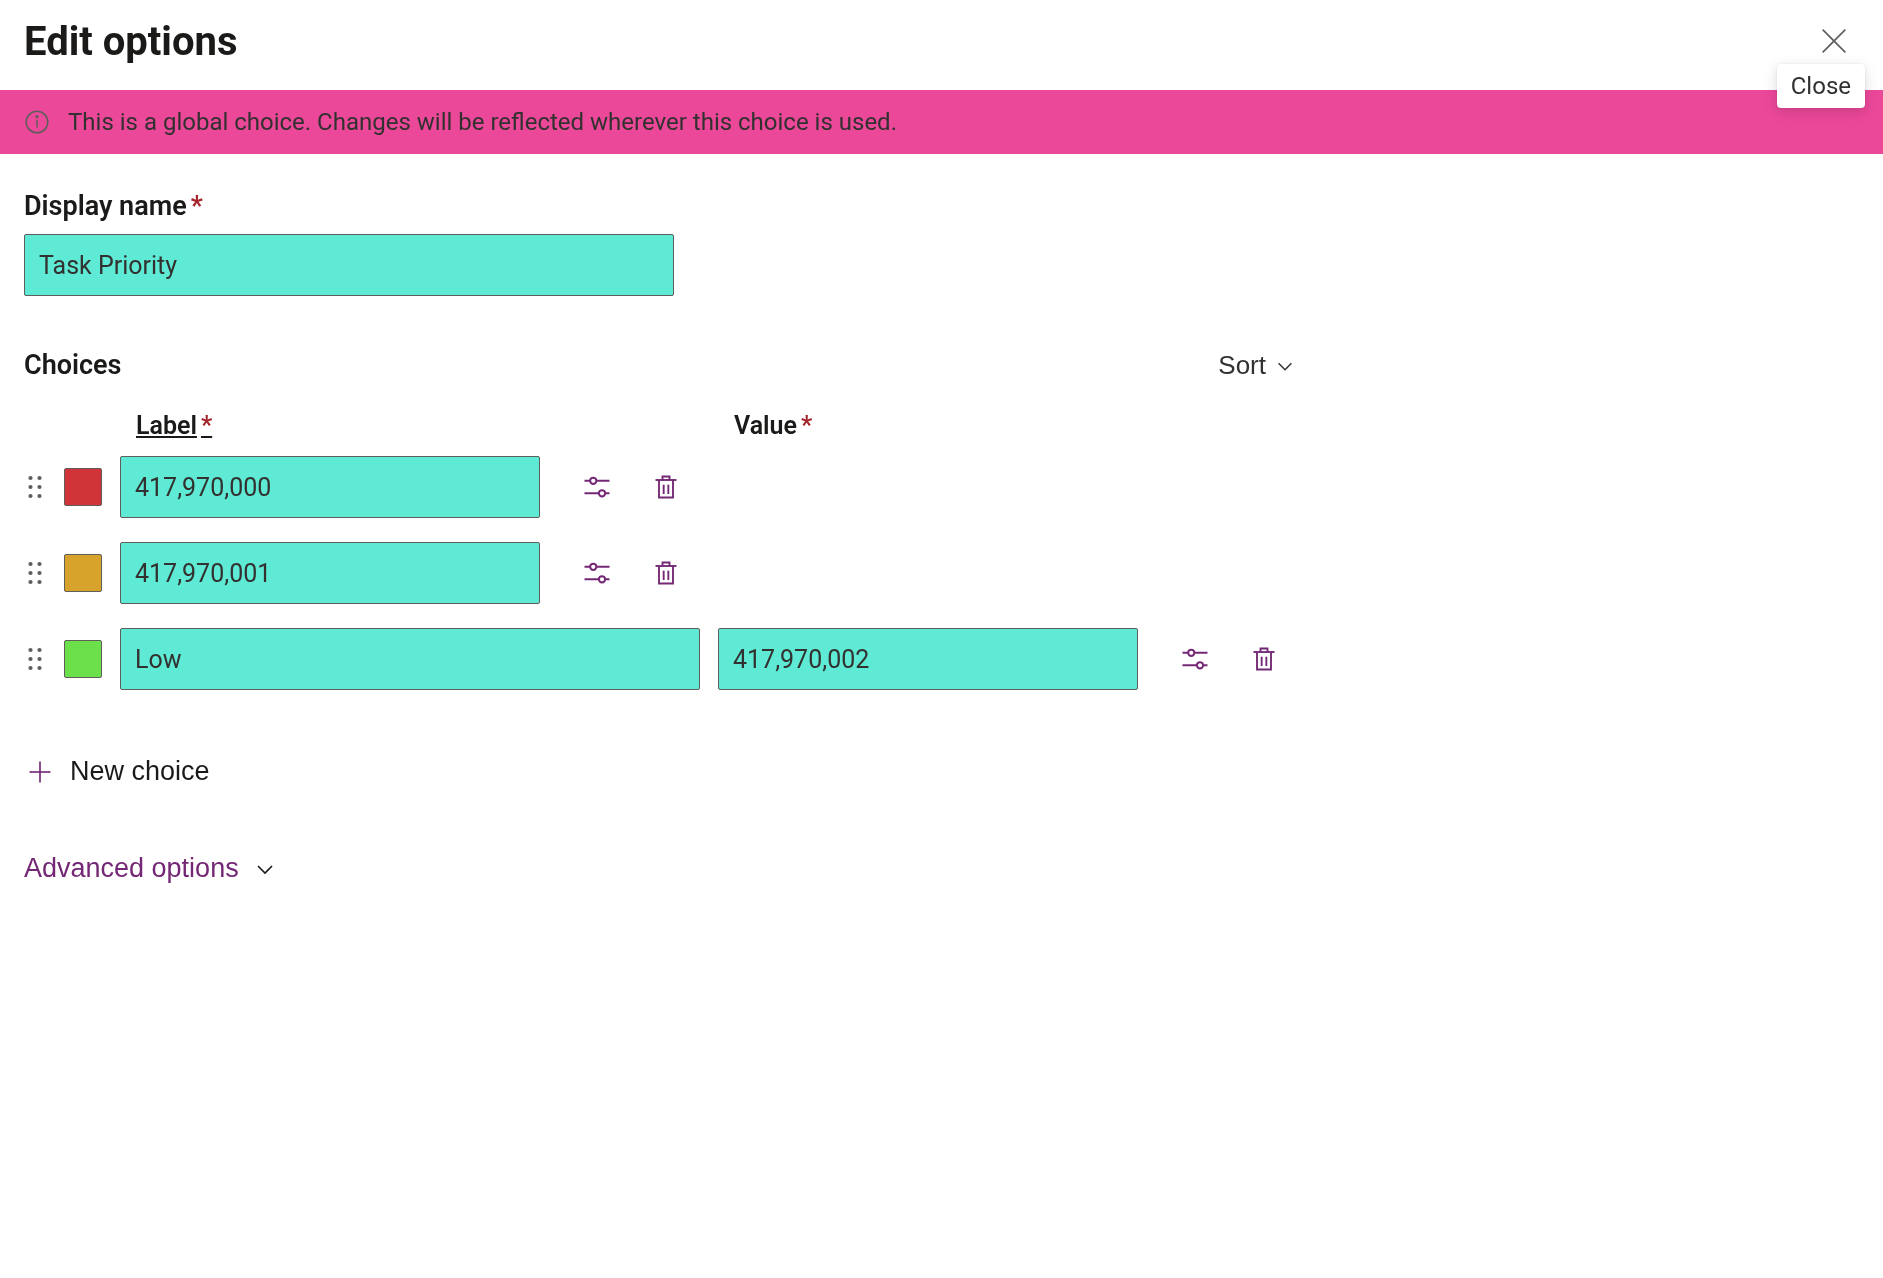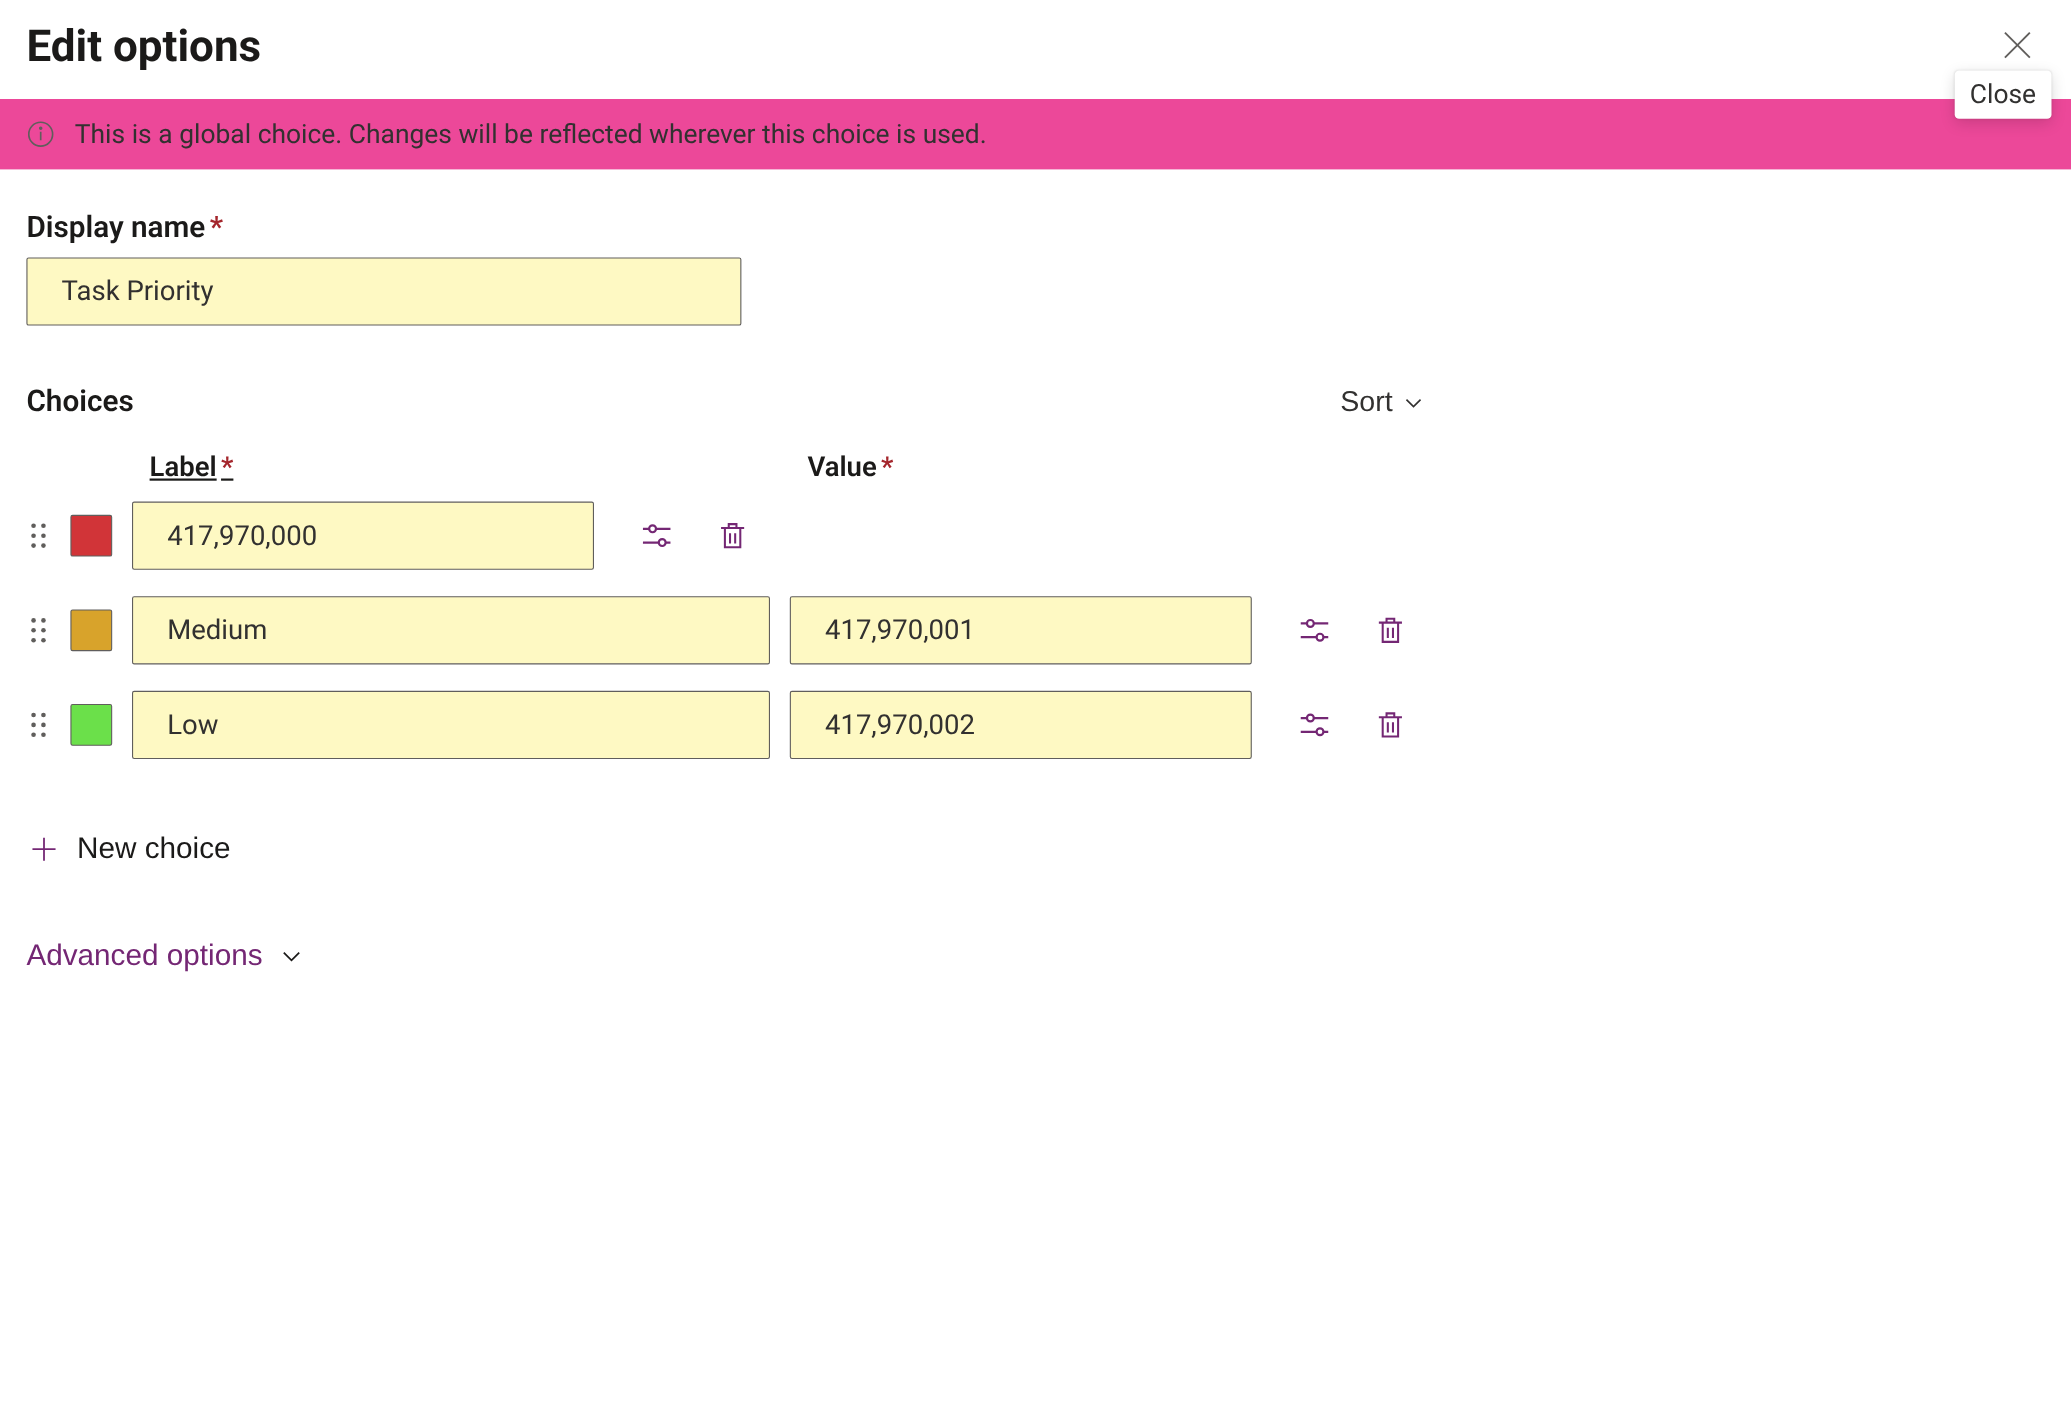--- a/index.html
+++ b/index.html
@@ -69,25 +69,25 @@
     margin-bottom: 12px;
   }
   .req {
     color: #a4262c;
     font-weight: 600;
     margin-left: 4px;
   }
   .text-input {
     font-family: inherit;
     font-size: 25px;
-    padding: 12px 31px;
+    padding: 12px 14px;
     border: 1px solid #605e5c;
     border-radius: 2px;
     color: #323130;
-    background: #fef9c3;
+    background: #5eead4;
     height: 62px;
   }
   .display-name-input {
     width: 650px;
     display: block;
   }
   .section-row {
     margin-top: 48px;
     display: flex;
     align-items: baseline;
@@ -294,21 +294,20 @@
             <circle cx="2" cy="2" r="1.4"></circle>
               <circle cx="8" cy="2" r="1.4"></circle>
             <circle cx="2" cy="8" r="1.4"></circle>
               <circle cx="8" cy="8" r="1.4"></circle>
             <circle cx="2" cy="14" r="1.4"></circle>
               <circle cx="8" cy="14" r="1.4"></circle>
           </svg>
         </span>
       </span>
       <button class="color-swatch" style="background:#d8a32b"></button>
-      <input type="text" class="text-input label-input" value="Medium" style="">
       <input type="text" class="text-input value-input" value="417,970,001" style="">
       <div class="row-actions">
         <button class="icon-btn">
           <span>
             <svg width="30" height="30" viewBox="0 0 24 24" fill="none" stroke="#742774" stroke-width="1.6">
               <line x1="2" y1="7" x2="22" y2="7"></line>
                 <circle cx="9" cy="7" r="2.5" fill="#fff"></circle>
               <line x1="2" y1="17" x2="22" y2="17"></line>
                 <circle cx="16" cy="17" r="2.5" fill="#fff"></circle>
             </svg>

